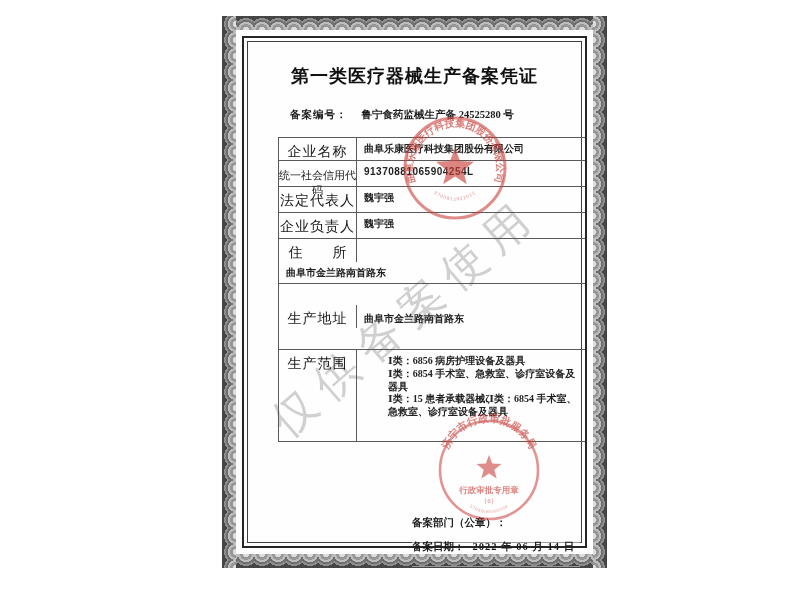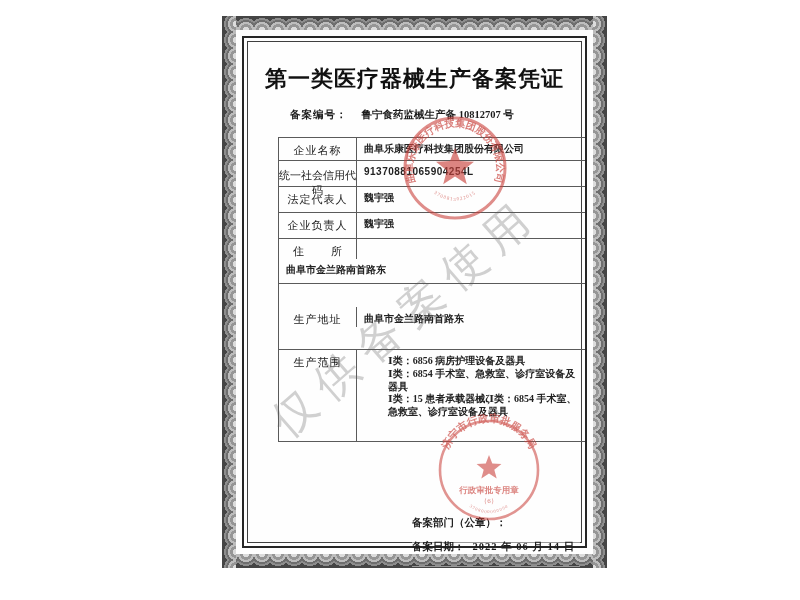--- a/index.html
+++ b/index.html
@@ -25,35 +25,35 @@
     background-size:14px 16px; background-repeat:repeat-y; }
   .band-right { right:0; top:0; bottom:0; width:14px;
     background-color:#4a4a4a;
     background-image:radial-gradient(circle at 0px 8px, #dcdcdc 0 3px, #969696 3px 6px, #bdbdbd 6px 8px, #6e6e6e 8px 10px, #8d8d8d 10px 12px, #454545 12px 15px);
     background-size:14px 16px; background-repeat:repeat-y; }
 
   .frame-outer { position:absolute; inset:20px; border:2px solid #262626; }
   .frame-inner { position:absolute; inset:25px; border:1px solid #3f3f3f; }
 
   .title { position:absolute; left:0; right:0; top:48px; text-align:center;
-    font-size:22px; font-weight:bold; letter-spacing:1px; color:#111; }
+    font-size:18px; font-weight:bold; letter-spacing:1px; color:#111; }
 
   .filing { position:absolute; left:68px; top:92px; font-size:10.5px; }
   .filing .lab { font-weight:600; letter-spacing:1px; }
   .filing .val { margin-left:14px; font-weight:600; }
 
   .table { position:absolute; left:56px; top:121px; width:306px; height:303px;
     border-top:1px solid #5a5a5a; border-left:1px solid #5a5a5a; border-bottom:1px solid #5a5a5a;
     display:flex; flex-direction:column; }
   .row { display:flex; border-bottom:1px solid #5a5a5a; box-sizing:border-box; }
   .row:last-child { border-bottom:none;gap:24px; }
   .r1{height:23px;} .r2{height:26px;} .r3{height:26px;} .r4{height:26px;}
   .r5{height:45px;flex-direction:column;} .r6{height:66px;align-items:center;} .r7{flex:1;}
   .cl { width:78px; border-right:1px solid #5a5a5a; box-sizing:border-box;
-    font-size:11px; letter-spacing:1px; text-align:center; padding-top:5px; color:#1a1a1a; }
+    font-size:14px; letter-spacing:1px; text-align:center; padding-top:5px; color:#1a1a1a; }
   .r2 .cl { font-size:11px; letter-spacing:0; padding-top:7px;text-align:center; }
   .r5 .cl { letter-spacing:8px; padding-left:8px; }
   .cv { flex:1; font-size:10px; font-weight:bold; padding:5px 0 0 7px; color:#222;
     white-space:pre-line; line-height:1.28; }
   .r2 .cv { font-family:"Liberation Sans","DejaVu Sans",sans-serif; font-size:10px; letter-spacing:0.5px; }
 
   .foot-line { position:absolute; left:190px; width:168px; border-bottom:1px solid #9a9a9a;
     font-size:10.5px; font-weight:600; padding-bottom:12px; }
   .foot-dept { top:500px; }
   .foot-date { top:524px; }
@@ -82,21 +82,21 @@
     <div class="band band-right"></div>
     <div class="frame-outer"></div>
     <div class="frame-inner"></div>
 
     <div class="watermark">仅供备案使用</div>
 
     <div class="content">
       <div class="title">第一类医疗器械生产备案凭证</div>
 
       <div class="filing">
-        <span class="lab">备案编号：</span><span class="val">鲁宁食药监械生产备 10812707 号</span>
+        <span class="lab">备案编号：</span><span class="val">鲁宁食药监械生产备 24525280 号</span>
       </div>
 
       <div class="table">
         <div class="row r1">
           <div class="cl">企业名称</div>
           <div class="cv">曲阜乐康医疗科技集团股份有限公司</div>
         </div>
         <div class="row r2">
           <div class="cl">统一社会信用代码</div>
           <div class="cv">91370881065904254L</div>

